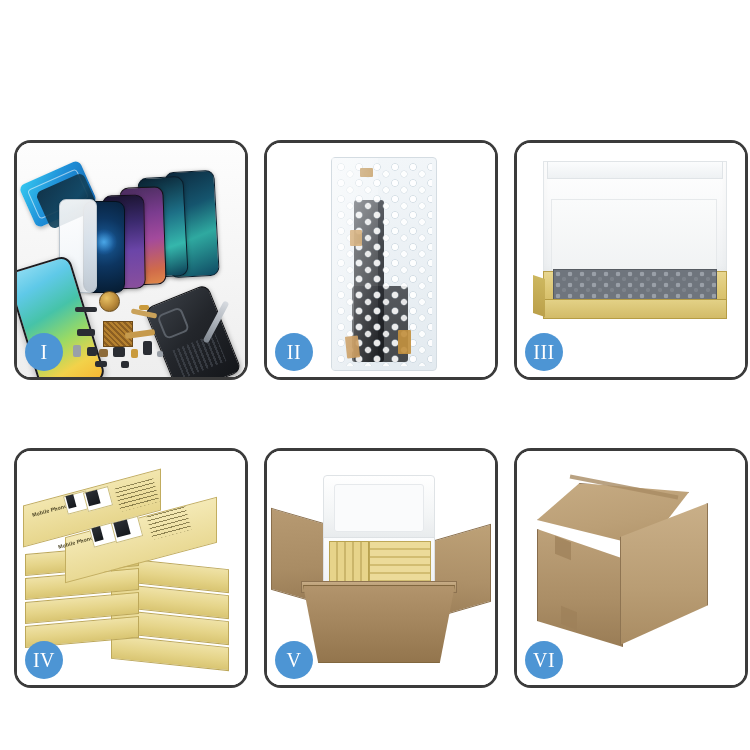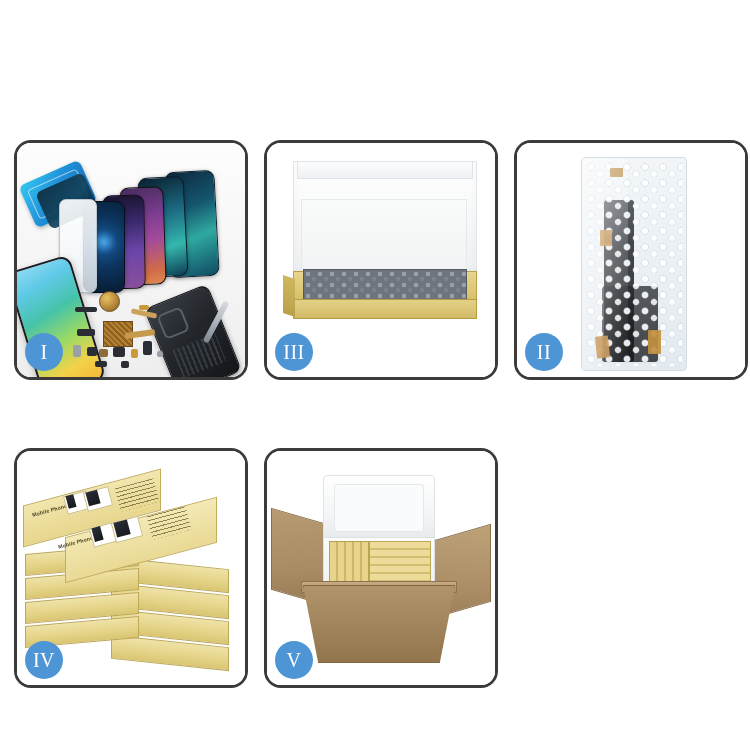--- a/index.html
+++ b/index.html
@@ -349,51 +349,51 @@
           <div class="prt" style="left:22px; top:68px; width:12px; height:6px;"></div>
           <div class="prt" style="left:48px; top:68px; width:8px;  height:7px;"></div>
           <div class="prt gold" style="left:66px; top:12px; width:10px; height:5px;"></div>
         </div>
       </div>
       <div class="badge">I</div>
     </div>
 
     <div class="panel">
       <div class="panel-photo">
-        <div class="p3-bg"></div>
-        <div class="p3-lid"></div>
-        <div class="p3-lidlip"></div>
-        <div class="p3-foamback"></div>
-        <div class="p3-tray"></div>
-        <div class="p3-foamgrey"></div>
-        <div class="p3-frontlip"></div>
-        <div class="p3-side"></div>
-      </div>
-      <div class="badge">III</div>
-    </div>
-
-    <div class="panel">
-      <div class="panel-photo">
         <div class="p2-bg"></div>
         <div class="p2-bag">
           <div class="p2-item"></div>
           <div class="p2-item2"></div>
           <div class="p2-bubbles"></div>
           <div class="p2-tape1"></div>
           <div class="p2-tape2"></div>
           <div class="p2-tape3"></div>
           <div class="p2-tape4"></div>
           <div class="p2-gloss"></div>
         </div>
       </div>
       <div class="badge">II</div>
     </div>
 
     <div class="panel">
       <div class="panel-photo">
+        <div class="p3-bg"></div>
+        <div class="p3-lid"></div>
+        <div class="p3-lidlip"></div>
+        <div class="p3-foamback"></div>
+        <div class="p3-tray"></div>
+        <div class="p3-foamgrey"></div>
+        <div class="p3-frontlip"></div>
+        <div class="p3-side"></div>
+      </div>
+      <div class="badge">III</div>
+    </div>
+
+    <div class="panel">
+      <div class="panel-photo">
         <div class="p4-bg"></div>
 
         <div class="bx p4-r4"></div>
         <div class="bx p4-r3"></div>
         <div class="bx p4-r2"></div>
         <div class="bx p4-r1"></div>
 
         <div class="bx p4-s4"></div>
         <div class="bx p4-s3"></div>
         <div class="bx p4-s2"></div>
@@ -427,15 +427,27 @@
         <div class="p5-foamlid"></div>
         <div class="p5-foambox"></div>
         <div class="p5-yellowL"></div>
         <div class="p5-yellowR"></div>
         <div class="p5-rim"></div>
         <div class="p5-frontfix"></div>
       </div>
       <div class="badge">V</div>
     </div>
 
+    <div class="panel">
+      <div class="panel-photo">
+        <div class="p6-bg"></div>
+        <div class="p6-top"></div>
+        <div class="p6-left"></div>
+        <div class="p6-right"></div>
+        <div class="p6-seam"></div>
+        <div class="p6-tape1"></div>
+        <div class="p6-tape2"></div>
+      </div>
+      <div class="badge">VI</div>
+    </div>
 
   </div>
 </div>
 
 </body></html>

